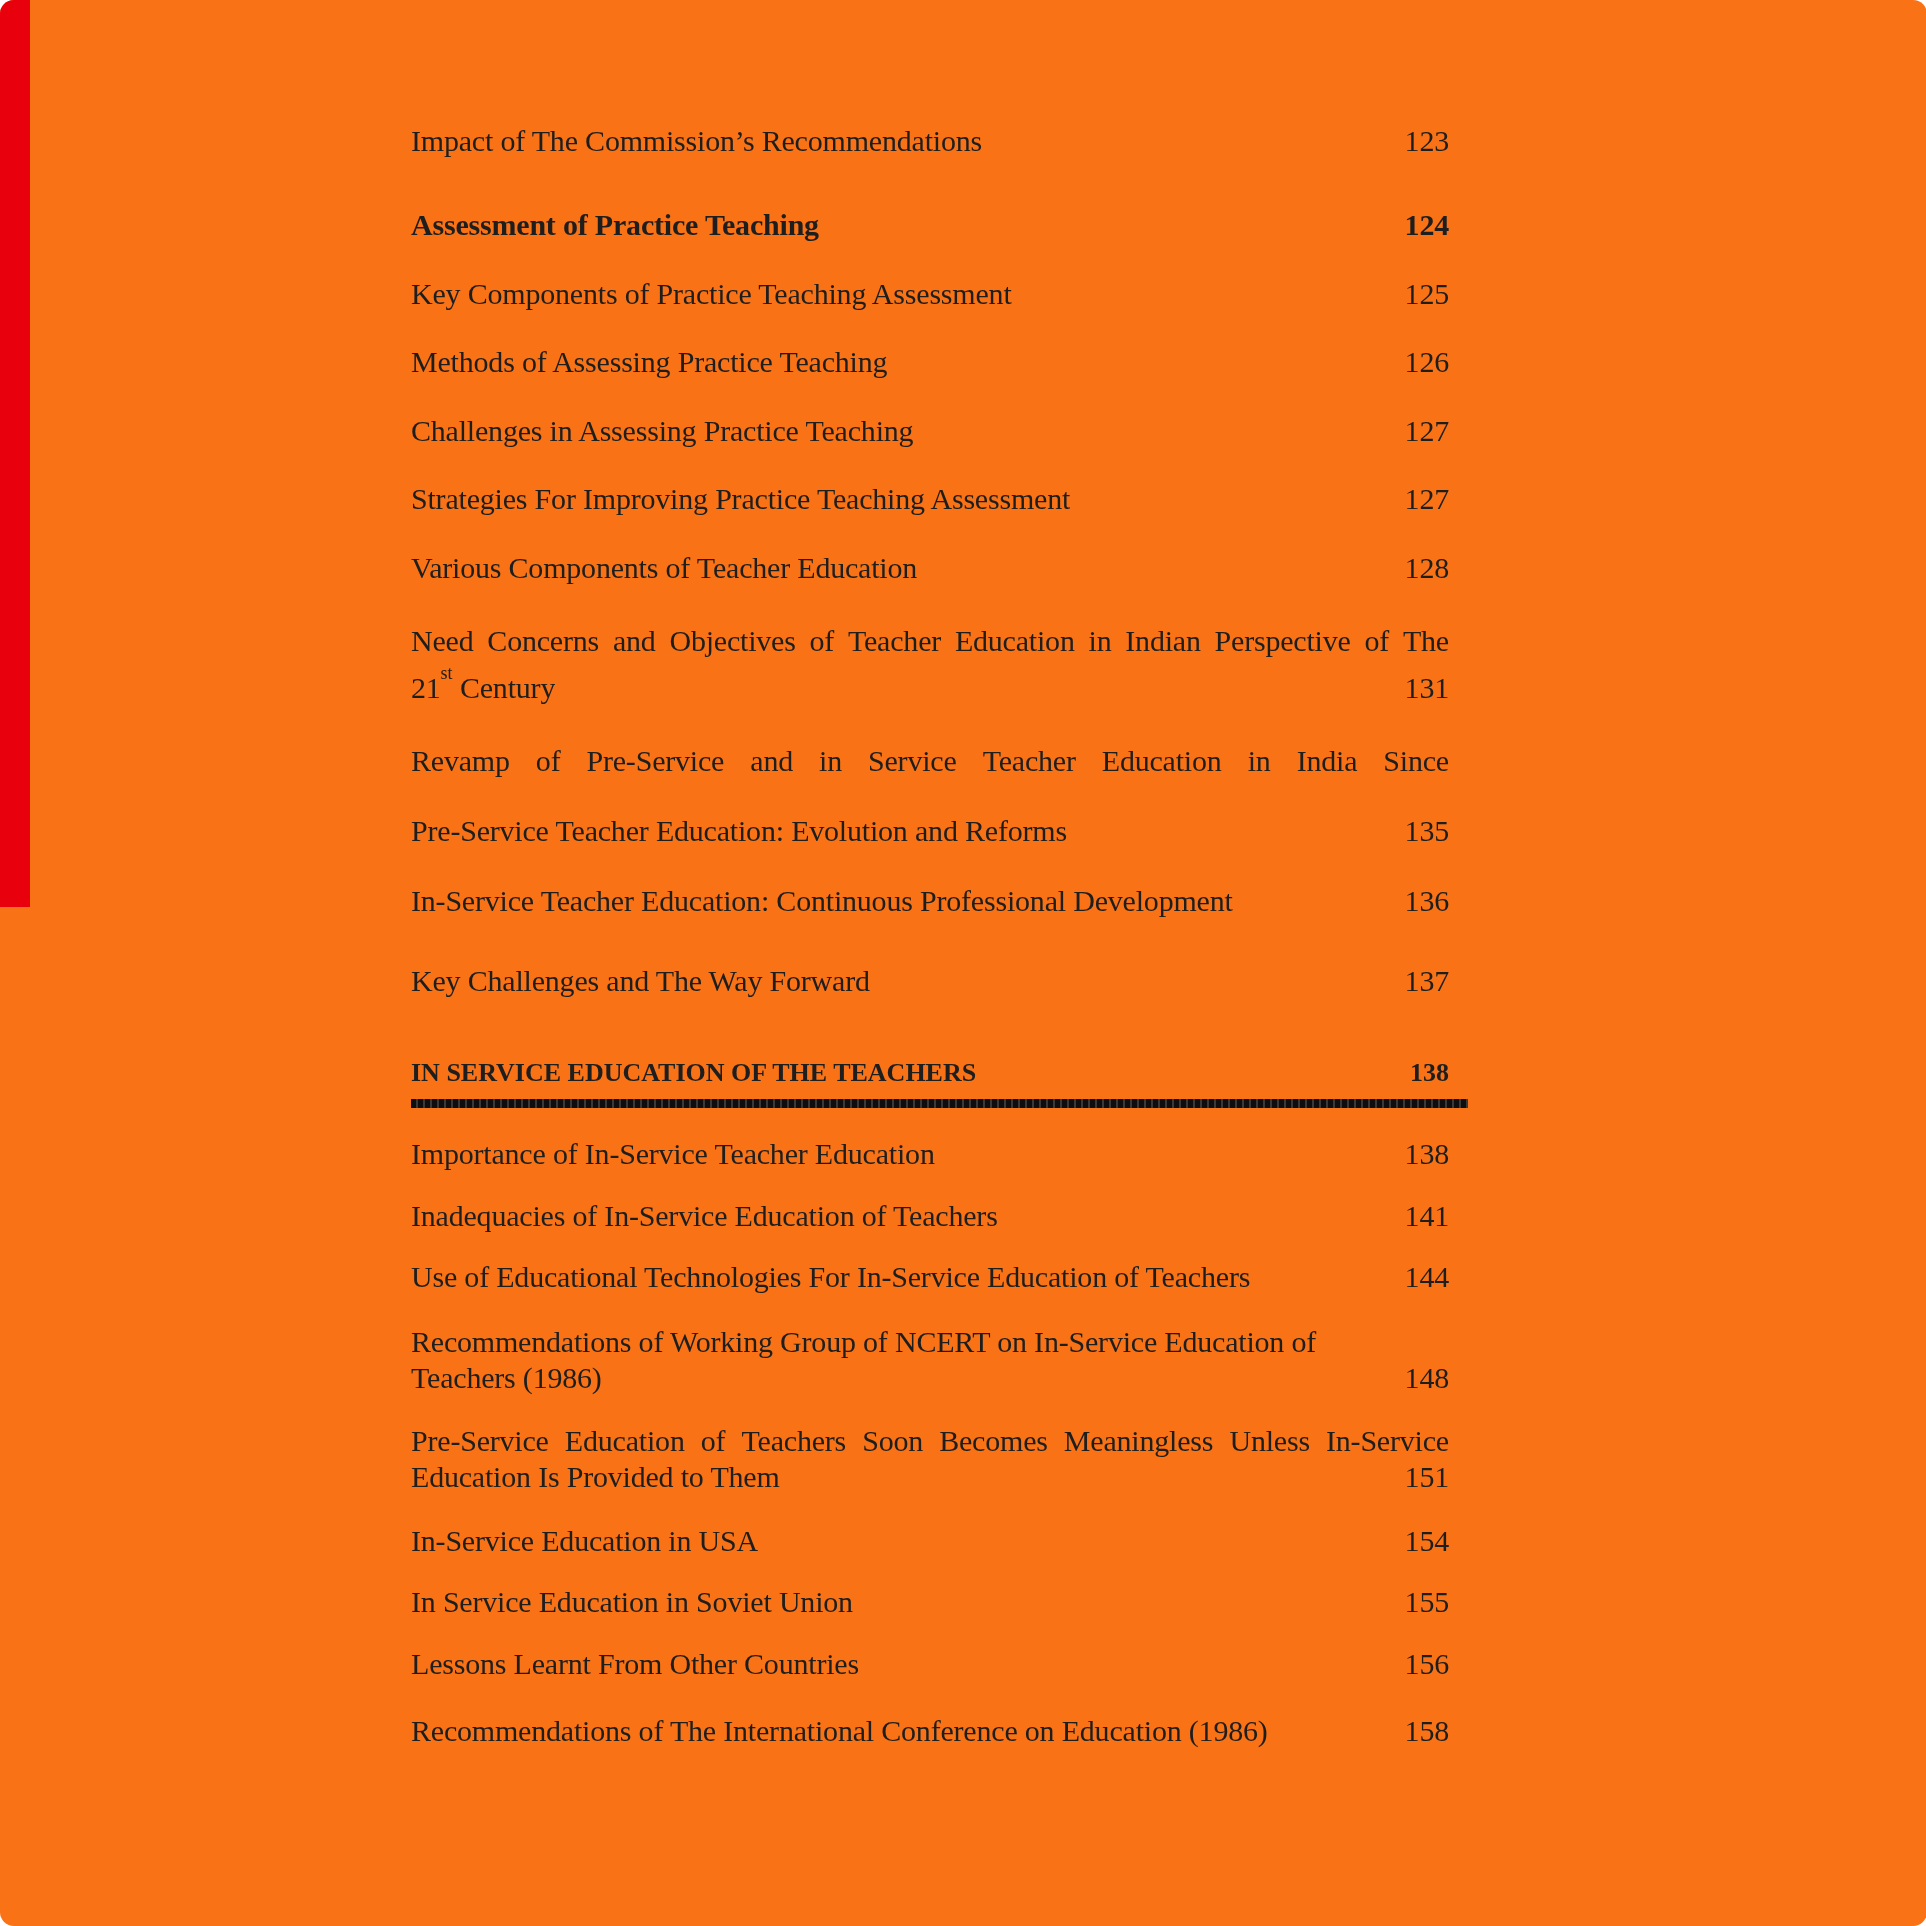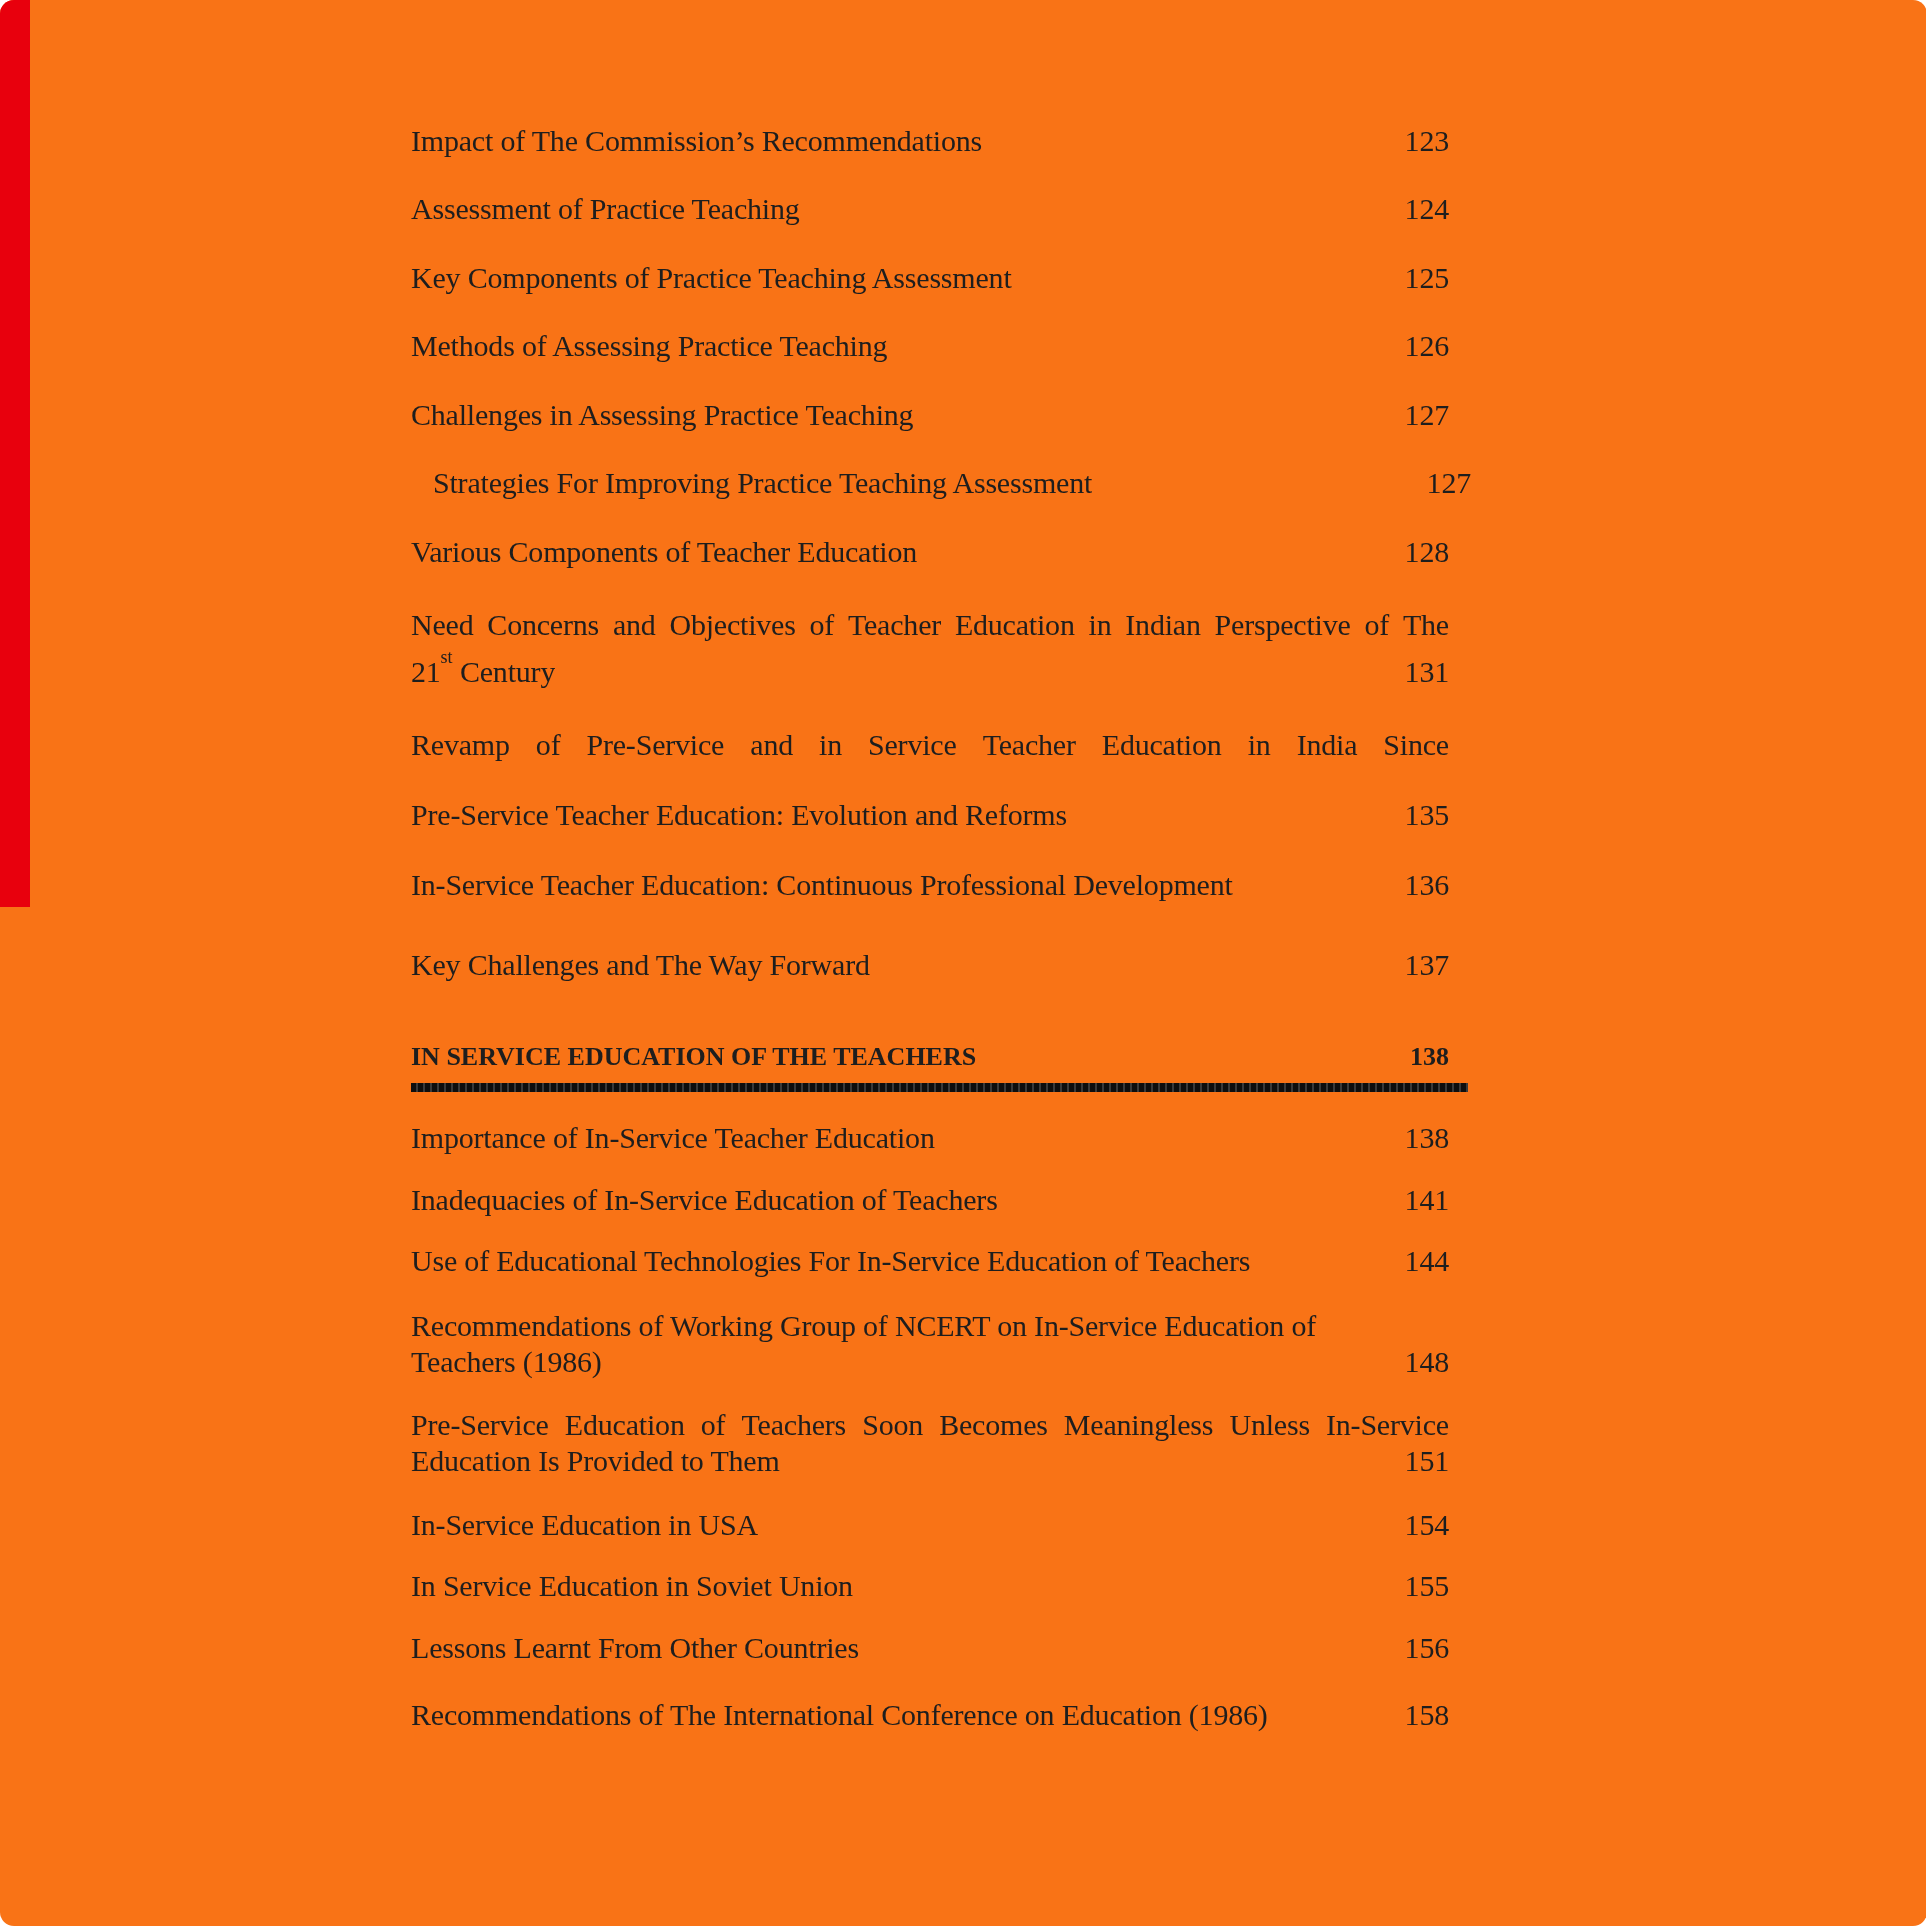--- a/index.html
+++ b/index.html
@@ -50,21 +50,21 @@
 <div class="page" style="color: rgb(30, 30, 30);">
   <div class="edge-stripe" style="background: rgb(232, 0, 13);"></div>
   <div class="content">
     <div id="entries-top" class="sec-a">
         <div class="entry" style="margin-top: 121px;">
           <div class="eline lastline">
             <span class="etitle">Impact of The Commission’s Recommendations</span>
             <span class="epage">123</span>
           </div>
         </div>
-        <div class="entry" style="margin-top: 28px;">
+        <div class="entry" style="margin-top: 44px; font-weight: bold;">
           <div class="eline lastline">
             <span class="etitle">Assessment of Practice Teaching</span>
             <span class="epage">124</span>
           </div>
         </div>
         <div class="entry" style="margin-top: 29px;">
           <div class="eline lastline">
             <span class="etitle">Key Components of Practice Teaching Assessment</span>
             <span class="epage">125</span>
           </div>
@@ -74,21 +74,21 @@
             <span class="etitle">Methods of Assessing Practice Teaching</span>
             <span class="epage">126</span>
           </div>
         </div>
         <div class="entry" style="margin-top: 29px;">
           <div class="eline lastline">
             <span class="etitle">Challenges in Assessing Practice Teaching</span>
             <span class="epage">127</span>
           </div>
         </div>
-        <div class="entry" style="margin-top: 28px; margin-left: 22px;">
+        <div class="entry" style="margin-top: 28px;">
           <div class="eline lastline">
             <span class="etitle">Strategies For Improving Practice Teaching Assessment</span>
             <span class="epage">127</span>
           </div>
         </div>
         <div class="entry" style="margin-top: 29px;">
           <div class="eline lastline">
             <span class="etitle">Various Components of Teacher Education</span>
             <span class="epage">128</span>
           </div>

